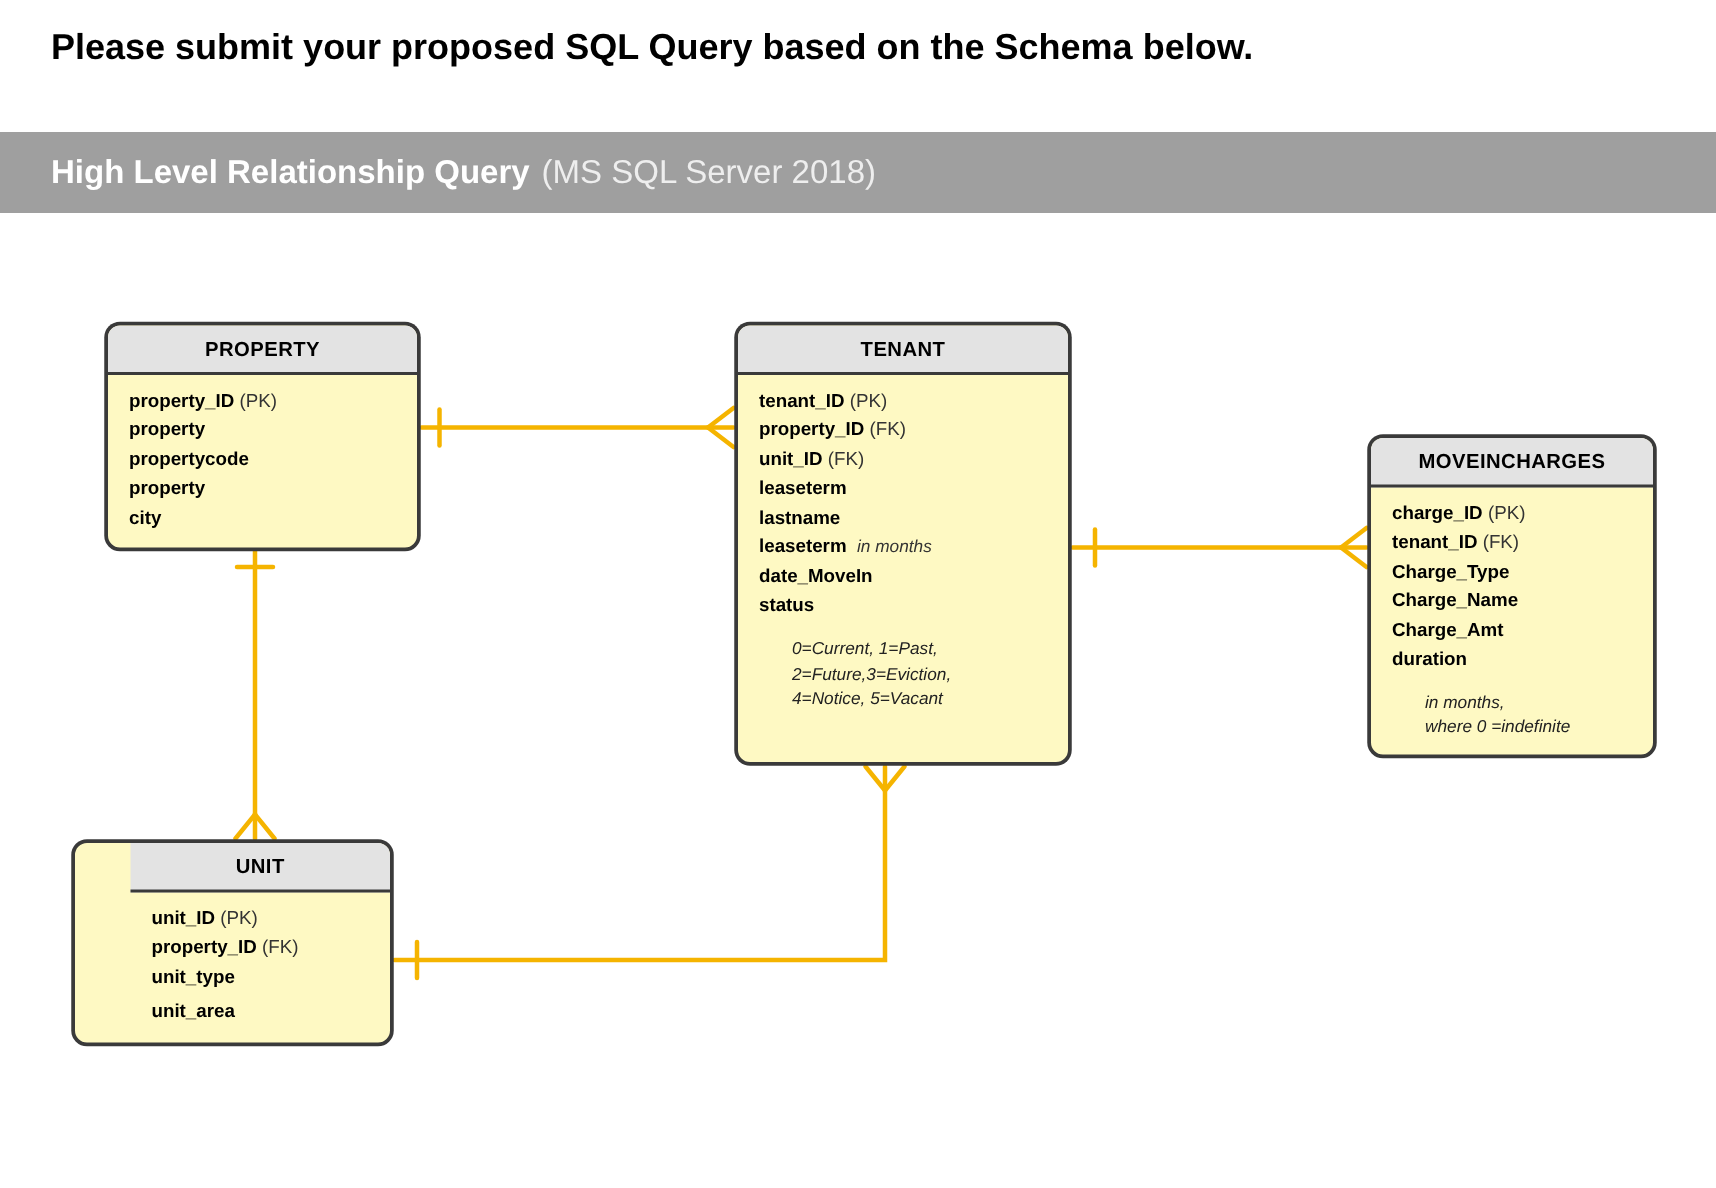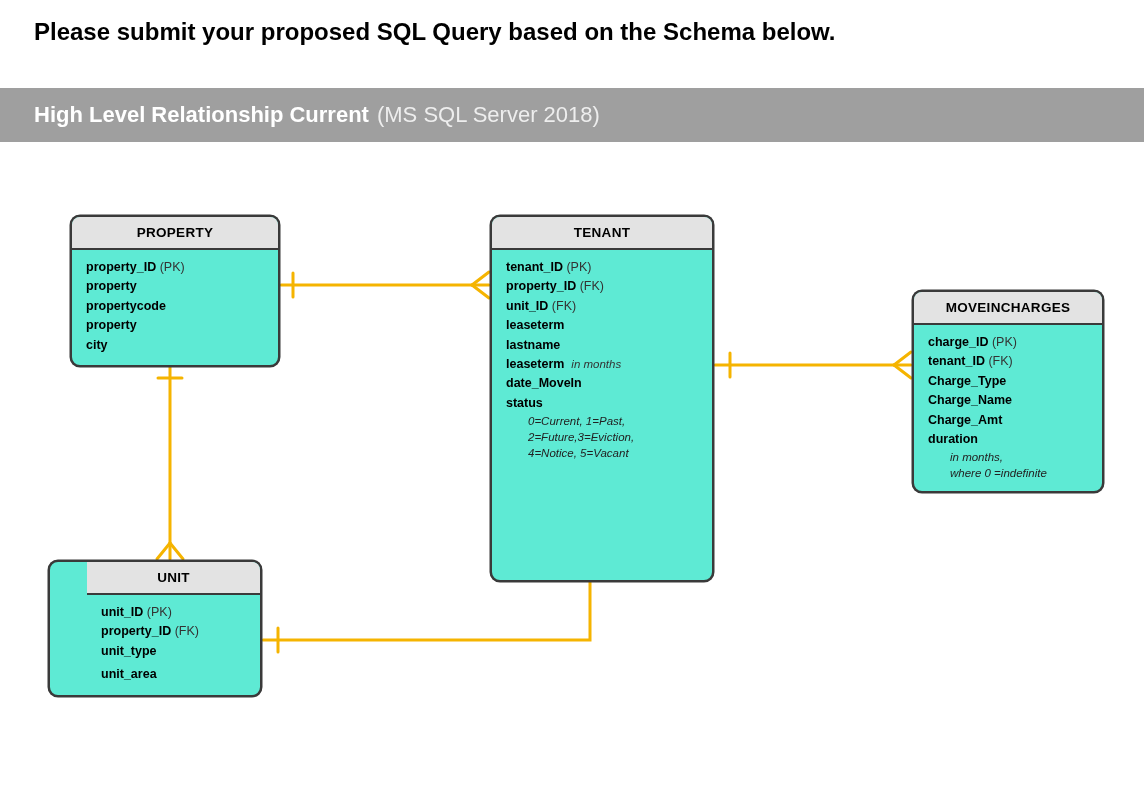--- a/index.html
+++ b/index.html
@@ -40,21 +40,21 @@
   svg.connectors {
     position: absolute;
     left: 0; top: 0;
     width: 1144px; height: 632px;
     pointer-events: none;
   }
   .entity {
     position: absolute;
     border: 2.5px solid #3a3a3a;
     border-radius: 10px;
-    background: #5eead4;
+    background: #fef9c3;
     overflow: hidden;
     box-shadow: 0 0 0 0.5px #3a3a3a;
     font-size: 13px;
   }
   .entity .title {
     text-align: center;
     font-weight: 700;
     background: #e3e3e3;
     padding: 8px 4px;
     border-bottom: 2px solid #3a3a3a;
@@ -78,35 +78,35 @@
     color: #333;
     font-size: 11.5px;
   }
   .entity .body .note-block {
     font-weight: 400;
     font-style: italic;
     font-size: 11.5px;
     color: #222;
     margin-left: 22px;
     line-height: 1.4;
-    margin-top: 0;
+    margin-top: 12px;
   }
   
   #ent-property { left: 70px;  top: 55px;  width: 210px; }
-  #ent-tenant   { left: 490px; top: 55px;  width: 224px; height: 367px;}
+  #ent-tenant   { left: 490px; top: 55px;  width: 224px; height: 295px;}
   #ent-movein   { left: 912px; top: 130px; width: 192px; }
   #ent-unit     { left: 48px;  top: 400px; width: 214px; padding-left: 37px; }
 </style>
 </head>
 <body>
 
 <div class="instruction">Please submit your proposed SQL Query based on the Schema below.</div>
 
 <div class="banner">
-  <span class="strong">High Level Relationship Current</span>
+  <span class="strong">High Level Relationship Query</span>
   <span class="light">(MS SQL Server 2018)</span>
 </div>
 
 <div class="diagram-area">
 
   <svg class="connectors">
     <g stroke="#f5b400" stroke-width="3" fill="none" stroke-linecap="round">
 
       <line x1="281" y1="125" x2="489" y2="125"></line>
 

